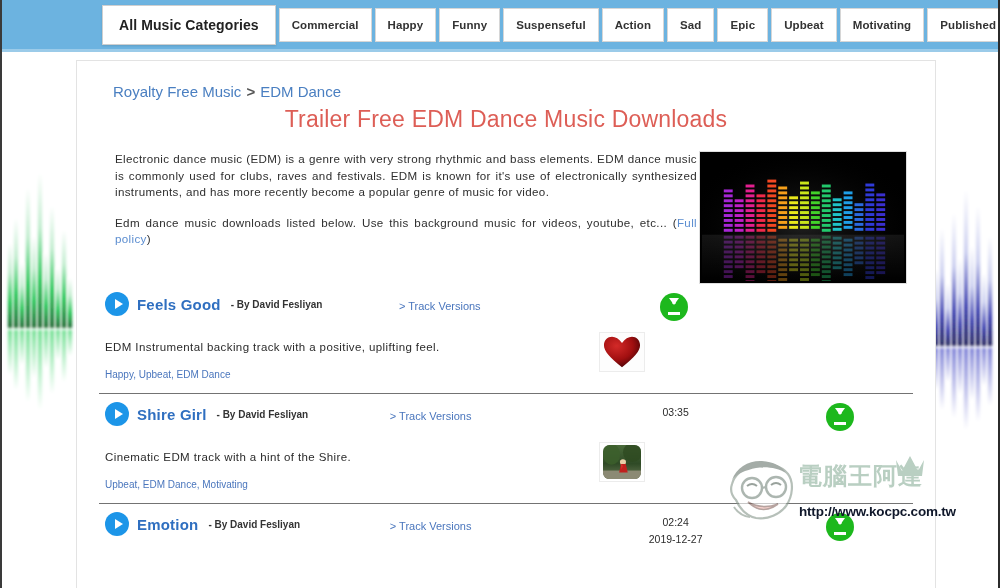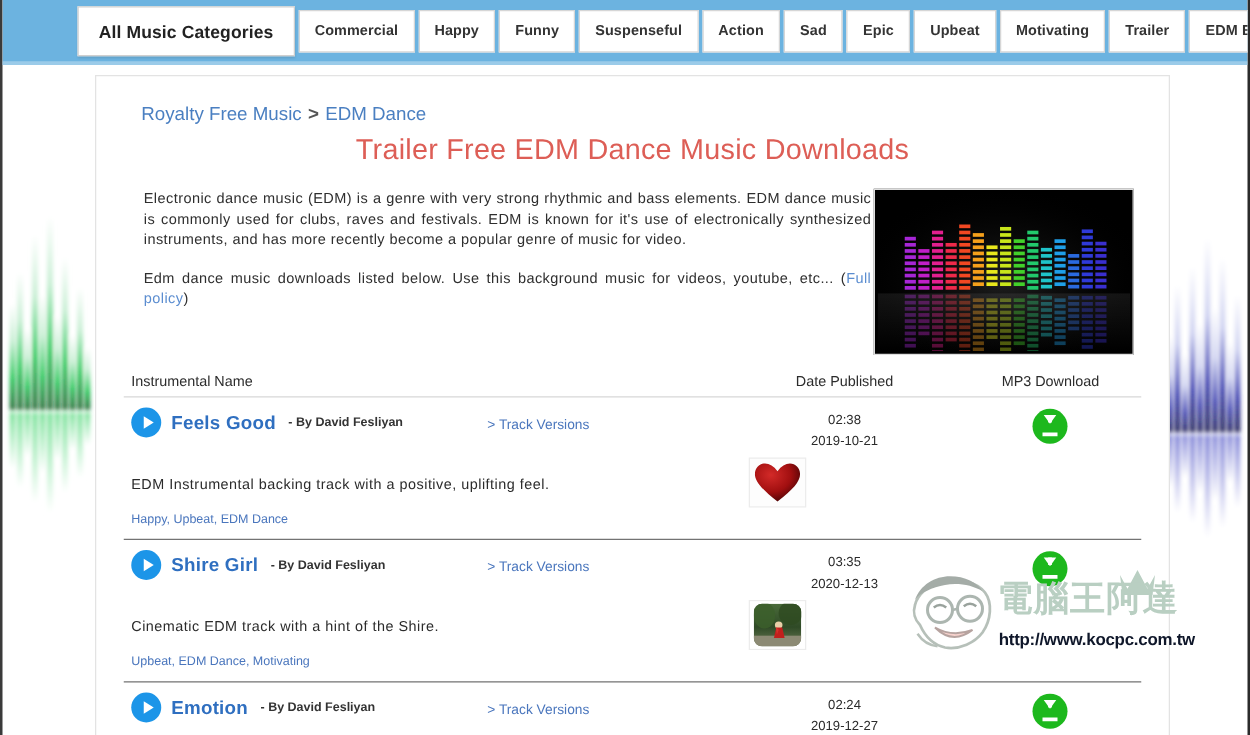--- a/index.html
+++ b/index.html
@@ -66,20 +66,21 @@
   }
   .cat-tab.active {
     font-size: 14px;
     font-weight: bold;
     color: #222222;
     padding: 0 16px;
     border: 1px solid #cfcfcf;
     height: 40px;
     margin-top: -3px;
     box-shadow: 0 1px 2px rgba(0,0,0,.12);
+    margin-left: 40px;
   }
 
   
   .card {
     position: absolute;
     top: 60px; left: 74px;
     width: 860px;
     min-height: 540px;
     background: #ffffff;
     border: 1px solid #e3e3e3;
@@ -280,21 +281,21 @@
     left: 85px; bottom: 13px;
     font-size: 13.5px;
     font-weight: bold;
     color: #0f172a;
     letter-spacing: -.2px;
     white-space: nowrap;
   }
   .wm-cn {
     position: absolute;
     left: 84px; top: 8px;
-    font-size: 28px;
+    font-size: 24px;
     font-weight: bold;
     color: #b9cfc2;
     letter-spacing: 1px;
     white-space: nowrap;
     font-family: Liberation Sans, sans-serif;
   }
 </style>
 </head>
 <body>
 
@@ -408,21 +409,21 @@
       <div class="cat-tab">
           <span>Epic</span>
         </div>
       <div class="cat-tab">
           <span>Upbeat</span>
         </div>
       <div class="cat-tab">
           <span>Motivating</span>
         </div>
       <div class="cat-tab">
-          <span>Trailer</span>
+          <span>Published</span>
         </div>
       <div class="cat-tab">
           <span>EDM Electronic</span>
         </div>
     </div>
   </div>
 
   <div class="card">
 
     <div class="breadcrumb">
@@ -616,41 +617,32 @@
 
             <g transform="translate(0,162) scale(1,-1)" opacity=".38">
               <use href="#eqbars"></use>
             </g>
             <rect x="0" y="82" width="204" height="47" fill="url(#refl)" opacity=".25"></rect>
           </svg>
         </div>
       </div>
     </div>
 
-    <div class="table-head">
-      <div class="col-name">Instrumental Name</div>
-      <div class="col-date">Date Published</div>
-      <div class="col-dl">MP3 Download</div>
-    </div>
 
     <div class="track">
       <div class="track-top">
         <div class="track-title-cell">
           <div class="play-btn">
               <div class="tri"></div>
             </div>
           <span class="track-title">Feels Good</span>
           <span class="track-by">- By David Fesliyan</span>
         </div>
         <div class="versions-cell">
           <span class="versions-link">&gt; Track Versions</span>
-        </div>
-        <div class="date-cell">
-          <div>02:38</div>
-          <div>2019-10-21</div>
         </div>
         <div class="dl-cell">
           <div class="dl-btn">
               <div class="stem"></div>
               <div class="arrow"></div>
               <div class="bar"></div>
             </div>
         </div>
       </div>
       <div class="track-desc">EDM Instrumental backing track with a positive, uplifting feel.</div>
@@ -679,21 +671,20 @@
               <div class="tri"></div>
             </div>
           <span class="track-title">Shire Girl</span>
           <span class="track-by">- By David Fesliyan</span>
         </div>
         <div class="versions-cell">
           <span class="versions-link">&gt; Track Versions</span>
         </div>
         <div class="date-cell">
           <div>03:35</div>
-          <div>2020-12-13</div>
         </div>
         <div class="dl-cell">
           <div class="dl-btn">
               <div class="stem"></div>
               <div class="arrow"></div>
               <div class="bar"></div>
             </div>
         </div>
       </div>
       <div class="track-desc">Cinematic EDM track with a hint of the Shire.</div>

